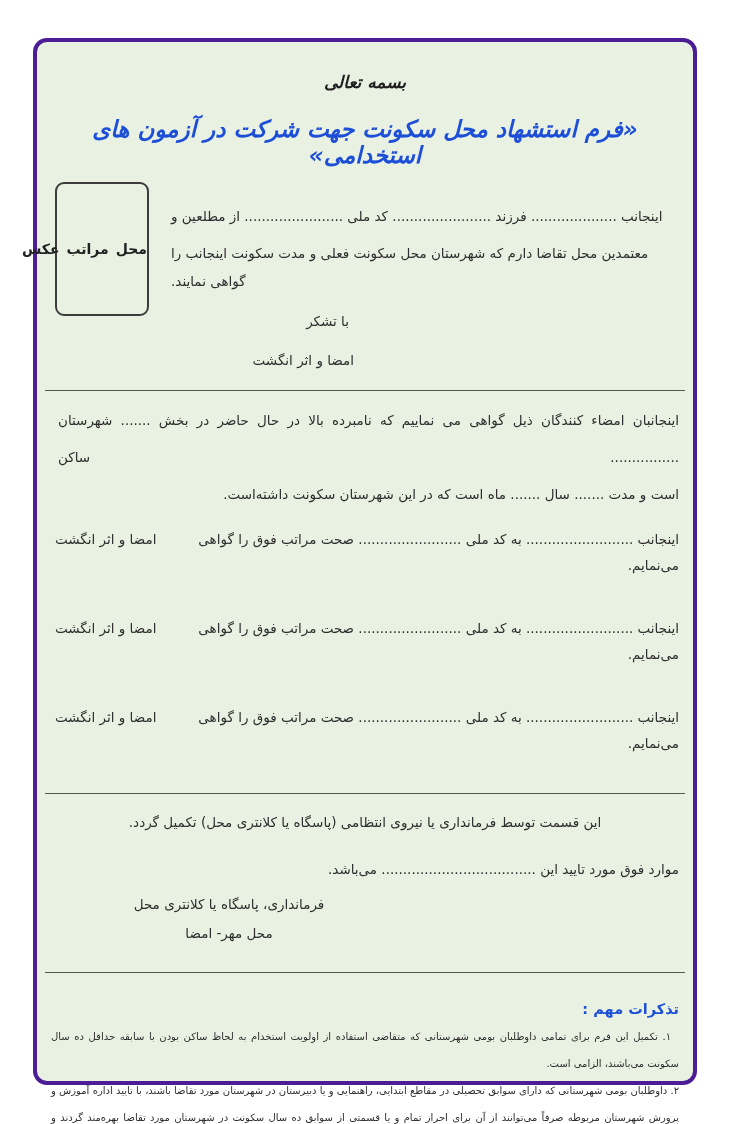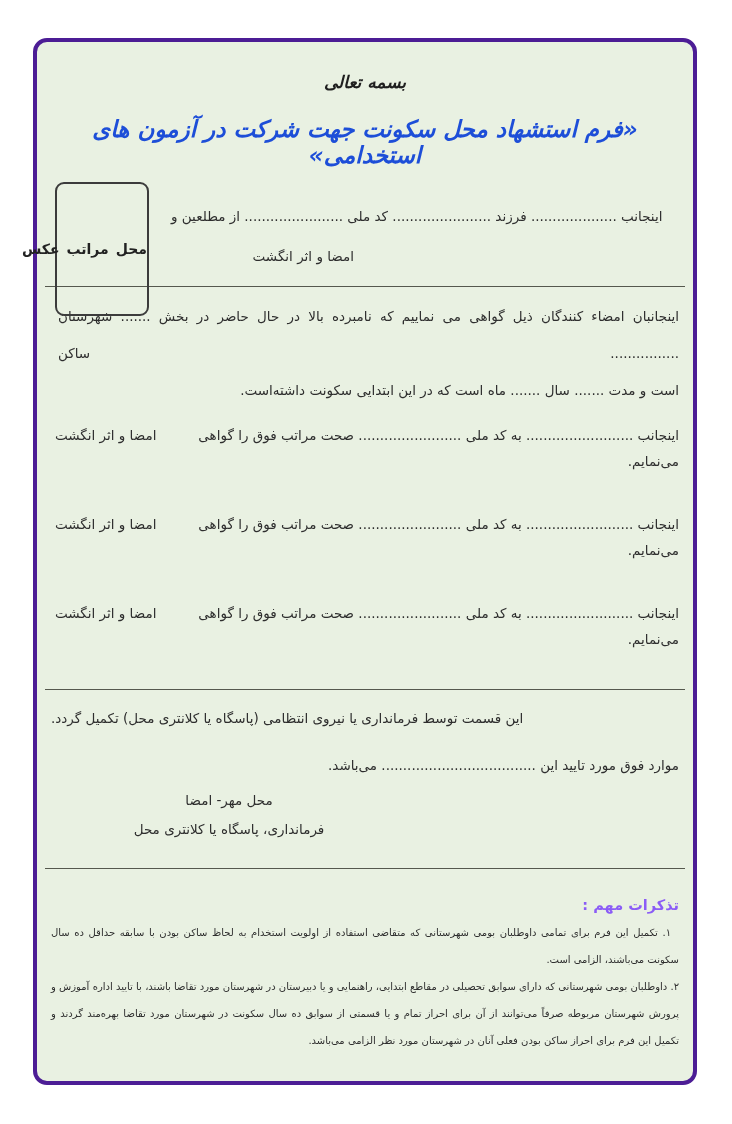--- a/index.html
+++ b/index.html
@@ -32,53 +32,55 @@
   .thanks { margin:13px 330px 0 0; line-height:26px; }
   .sig-label { margin:13px 325px 0 0; line-height:26px; }
   .sep { border:0; border-top:1px solid #55584e; margin:17px -6px 0 -6px; }
   .witness-intro { margin-top:11px;margin-left:7px; }
   .witness-intro .line1 { line-height:37px; margin:0; text-align:justify; text-align-last:justify; }
   .witness-intro .line2 { line-height:37px; margin:0; text-align:right; }
   .witness-rows { margin-top:13px; }
   .w-row { display:flex; justify-content:space-between; align-items:baseline; line-height:26px; margin-bottom:37px; }
   .w-row .w-sig { white-space:nowrap; padding-left:4px; }
   .sec-authority { }
-  .instruction { text-align:left; margin:15px 0 0 0; line-height:27px; }
+  .instruction { text-align:center; margin:15px 0 0 0; line-height:27px; }
   .confirm-line { text-align:right; margin:20px 0 0 0; line-height:27px; }
   .stamp-block { width:240px; margin:7px 330px 0 0; text-align:center; line-height:29px; }
   .sep2 { margin-top:24px; }
-  .notes-heading { font-size:14.5px; font-weight:bold; margin:28px 0 6px 0; color:#8b5cf6; }
+  .notes-heading { font-size:14.5px; font-weight:bold; margin:28px 0 6px 0; color:#1d4ed8; }
   .note-item { font-size:10px; line-height:27px; margin:0; text-align:justify; }
   .note-item.first { text-indent:8px; }
 </style>
 </head>
 <body>
 
 <div class="page">
   <div class="form-box">
 
     <div class="besmele">بسمه تعالی</div>
     <div class="main-title">«فرم استشهاد محل سکونت جهت شرکت در آزمون های استخدامی»</div>
 
     <div class="photo-box">
       <span>محل</span>
       <span>مراتب</span>
       <span>عکس</span>
     </div>
 
     <div class="sec sec-applicant">
       <p class="line">اینجانب .................... فرزند ....................... کد ملی ....................... از مطلعین و</p>
+      <p class="line">معتمدین محل تقاضا دارم که شهرستان محل سکونت فعلی و مدت سکونت اینجانب را گواهی نمایند.</p>
+      <p class="thanks">با تشکر</p>
       <p class="sig-label">امضا و اثر انگشت</p>
     </div>
 
     <hr class="sep">
 
     <div class="sec witness-intro">
       <p class="line1">اینجانبان امضاء کنندگان ذیل گواهی می نماییم که نامبرده بالا در حال حاضر در بخش ....... شهرستان ................ ساکن</p>
-      <p class="line2">است و مدت ....... سال ....... ماه است که در این ابتدایی سکونت داشته‌است.</p>
+      <p class="line2">است و مدت ....... سال ....... ماه است که در این شهرستان سکونت داشته‌است.</p>
     </div>
 
     <div class="sec witness-rows">
       <div class="w-row">
         <span class="w-text">اینجانب ......................... به کد ملی ........................ صحت مراتب فوق را گواهی می‌نمایم.</span>
         <span class="w-sig">امضا و اثر انگشت</span>
       </div>
       <div class="w-row">
         <span class="w-text">اینجانب ......................... به کد ملی ........................ صحت مراتب فوق را گواهی می‌نمایم.</span>
         <span class="w-sig">امضا و اثر انگشت</span>
@@ -88,22 +90,22 @@
         <span class="w-sig">امضا و اثر انگشت</span>
       </div>
     </div>
 
     <hr class="sep" style="margin-top:0;">
 
     <div class="sec sec-authority">
       <p class="instruction">این قسمت توسط فرمانداری یا نیروی انتظامی (پاسگاه یا کلانتری محل) تکمیل گردد.</p>
       <p class="confirm-line">موارد فوق مورد تایید این .................................... می‌باشد.</p>
       <div class="stamp-block">
+        <div>فرمانداری، پاسگاه یا کلانتری محل</div>
         <div>محل مهر- امضا</div>
-        <div>فرمانداری، پاسگاه یا کلانتری محل</div>
       </div>
     </div>
 
     <hr class="sep sep2">
 
     <div class="sec notes-section">
       <div class="notes-heading">تذکرات مهم :</div>
       <p class="note-item first">۱. تکمیل این فرم برای تمامی داوطلبان بومی شهرستانی که متقاضی استفاده از اولویت استخدام به لحاظ ساکن بودن با سابقه حداقل ده سال سکونت می‌باشند، الزامی است.</p>
       <p class="note-item">۲. داوطلبان بومی شهرستانی که دارای سوابق تحصیلی در مقاطع ابتدایی، راهنمایی و یا دبیرستان در شهرستان مورد تقاضا باشند، با تایید اداره آموزش و پرورش شهرستان مربوطه صرفاً می‌توانند از آن برای احراز تمام و یا قسمتی از سوابق ده سال سکونت در شهرستان مورد تقاضا بهره‌مند گردند و تکمیل این فرم برای احراز ساکن بودن فعلی آنان در شهرستان مورد نظر الزامی می‌باشد.</p>
 

